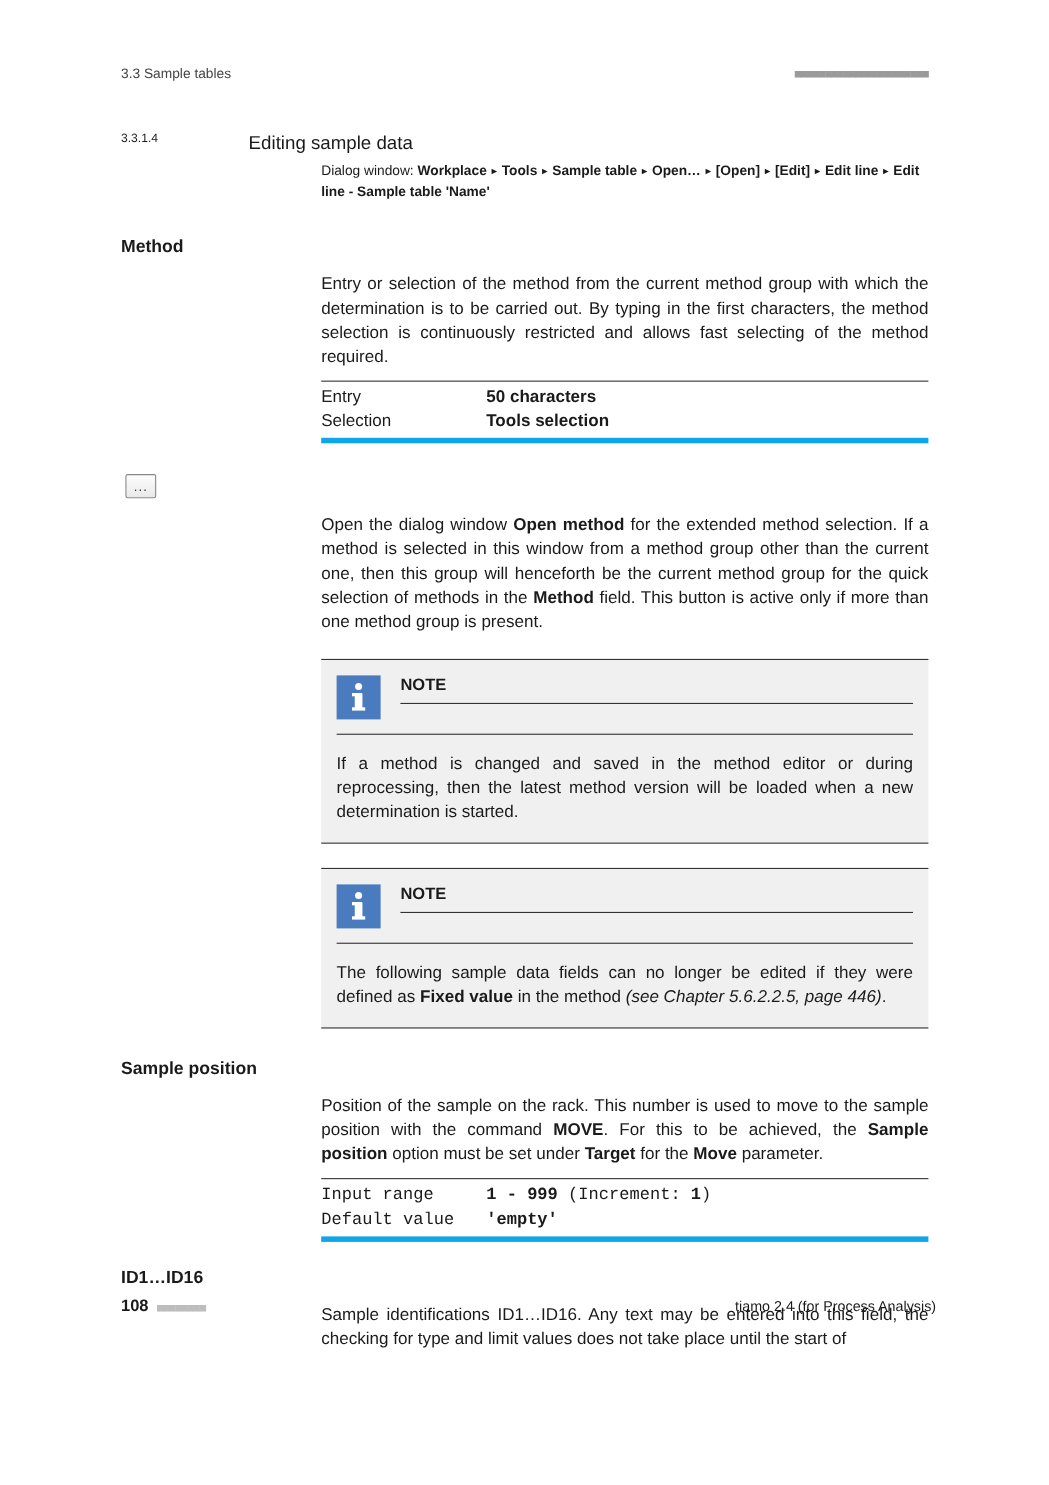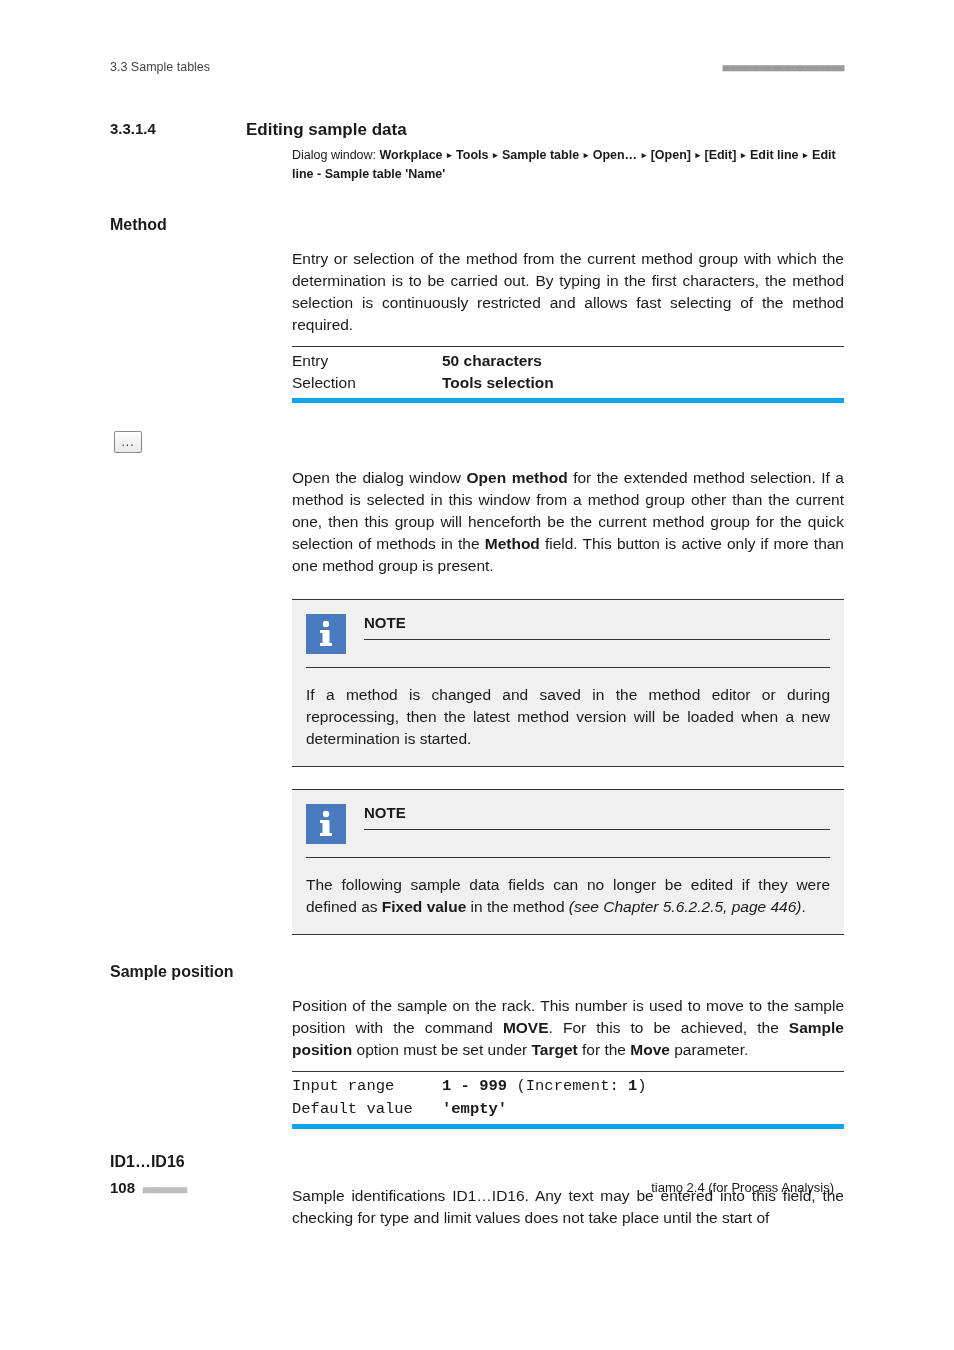--- a/index.html
+++ b/index.html
@@ -29,29 +29,28 @@
     letter-spacing: -0.5px;
     font-family: monospace;
     font-size: 10px;
   }
   .section-row {
     display: flex;
     gap: 32px;
     margin-bottom: 6px;
   }
   .section-num {
-    font-weight: 700;
-    font-size: 15px;
+    font-weight: 400;
+    font-size: 11px;
     width: 84px;
     flex: 0 0 84px;
   }
   .section-title {
-    font-weight: 700;
+    font-weight: 400;
     font-size: 17px;
-    margin-left: 20px;
   }
   .indent-block {
     margin-left: 182px;
   }
   .dialog-path {
     font-size: 12.5px;
     line-height: 1.5;
     margin-bottom: 26px;
   }
   .dialog-path .lbl {
@@ -151,21 +150,21 @@
     line-height: 1.42;
     text-align: justify;
   }
   .note-body .b { font-weight:700; }
   .note-body .i { font-style: italic; }
 
   .footer {
     position: absolute;
     bottom: 44px;
     left: 110px;
-    right: 120px;
+    right: 103px;
     display: flex;
     justify-content: space-between;
     align-items: center;
     font-size: 13px;
   }
   .footer .pn { font-weight: 700; font-size: 15px; }
   .footer .fdash {
     color: #bdbdbd;
     letter-spacing: -0.5px;
     font-family: monospace;

